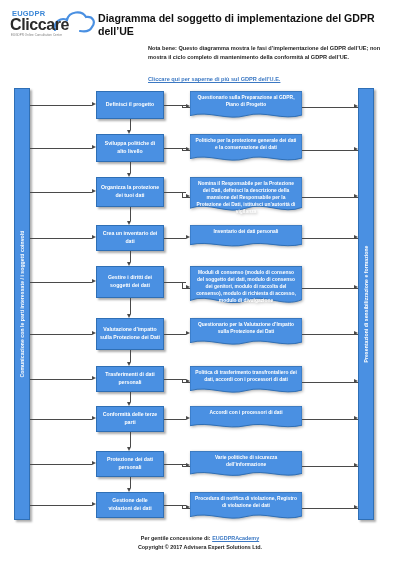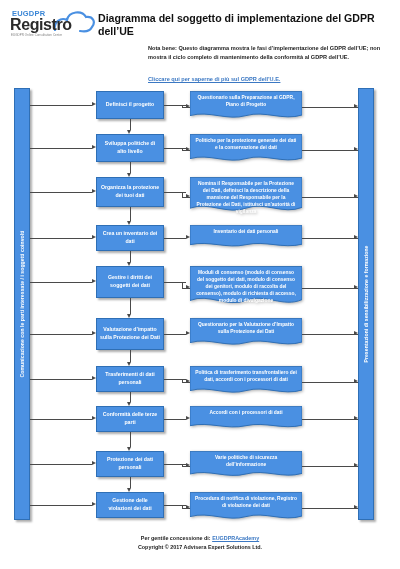--- a/index.html
+++ b/index.html
@@ -115,21 +115,21 @@
 </head>
 <body>
 
 <div class="page">
 
   <div class="logo">
     <svg class="logo-cloud" viewBox="0 0 44 26">
       <path d="M3 22 C1 14 9 9 15 12 C17 3 30 2 34 9 C41 8 44 14 40 19 C38 23 33 24 28 23" fill="none" stroke="#4a90e2" stroke-width="2.2" stroke-linecap="round"></path>
     </svg>
     <div class="logo-eugdpr">EUGDPR</div>
-    <div class="logo-academy">Registro</div>
+    <div class="logo-academy">Cliccare</div>
     <div class="logo-sub">EUGDPR Online Consultation Center</div>
   </div>
 
   <div class="title">Diagramma del soggetto di implementazione del GDPR dell’UE</div>
   <div class="note">Nota bene: Questo diagramma mostra le fasi d’implementazione del GDPR dell’UE; non mostra il ciclo completo di mantenimento della conformità al GDPR dell’UE.</div>
   <a class="link-more" href="#">Cliccare qui per saperne di più sul GDPR dell’U.E.</a>
 
   <div class="sidebar" id="sidebar-left">
     <span>Comunicazione con le parti interessate / i soggetti coinvolti</span>
   </div>

